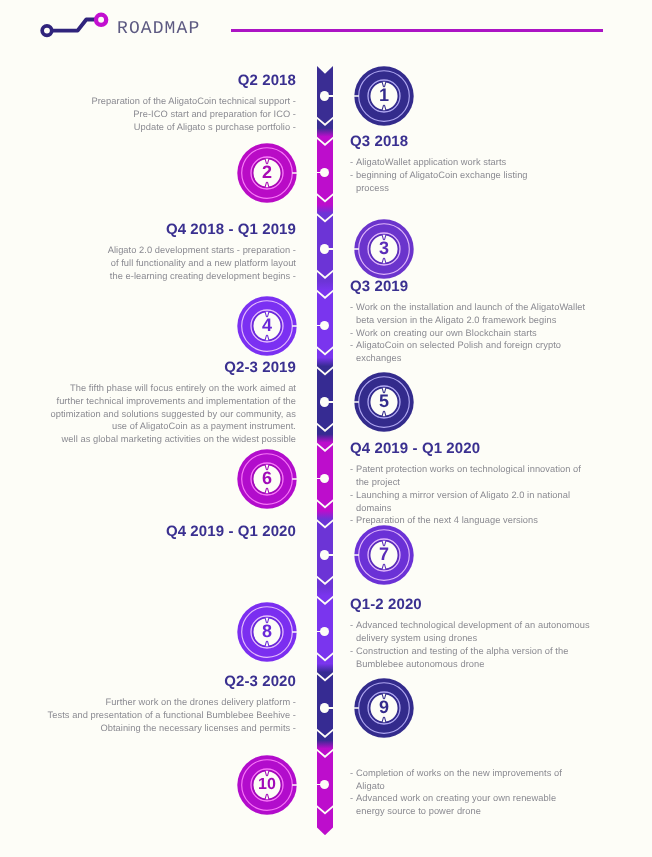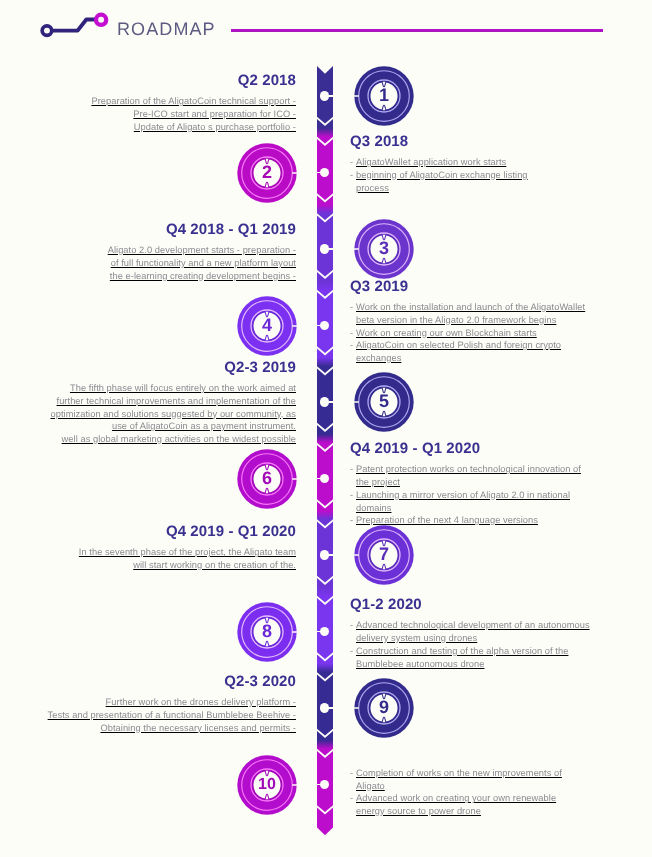--- a/index.html
+++ b/index.html
@@ -4,38 +4,38 @@
 <title>Roadmap</title>
 <style>
   html,body{margin:0;padding:0;}
   body{width:652px;height:857px;background:#fdfdf7;overflow:hidden;
        font-family:"Liberation Sans",sans-serif;-webkit-font-smoothing:antialiased;text-rendering:geometricPrecision;}
   .page{position:relative;width:652px;height:857px;}
 
   
   .hdr-logo{position:absolute;left:37px;top:5px;width:74px;height:40px;}
   .hdr-title{position:absolute;left:117px;top:20px;font-size:18px;line-height:18px;letter-spacing:1.1px;
-             color:#5d5a82;font-weight:400;}
+             color:#5d5a82;font-weight:400;font-family:Liberation Mono, monospace;}
   .hdr-rule{position:absolute;left:231px;top:28.6px;width:372px;height:3.2px;background:#ac14c4;}
 
   
   .spine{position:absolute;left:317px;top:60px;}
   .spine svg{display:block;}
   .dot{position:absolute;width:9.4px;height:9.4px;border-radius:50%;background:#fdfdf7;}
   .conn{position:absolute;height:1.6px;background:#fdfdf7;}
 
   
   .badge{position:absolute;width:62px;height:62px;}
   .badge svg{display:block;}
 
   
   .blk{position:absolute;}
   .blk .tt{font-weight:700;font-size:15px;line-height:15px;letter-spacing:.1px;
            color:#3a3090;white-space:nowrap;}
-  .blk .body{margin-top:7.5px;text-decoration:underline;}
+  .blk .body{margin-top:7.5px;}
   .blk .ln{font-size:9.3px;color:#8a8a91;line-height:12.7px;white-space:nowrap;letter-spacing:.05px;}
   .blk.L{text-align:right;}
   .bul{font-size:9.3px;color:#8a8a91;line-height:12.7px;white-space:nowrap;letter-spacing:.05px;
        position:relative;padding-left:6px;}
   .bul .bd{position:absolute;left:0;top:0;}
 </style>
 </head>
 <body>
 
 <div class="page">
@@ -288,24 +288,20 @@
           <path d="M29.1 16.82678582677874 L30.45 21.7 M32.9 16.82678582677874 L31.55 21.7" stroke="#6a28d8" stroke-width="1.05" fill="none" stroke-linecap="round"></path>
           <path d="M29.1 45.17321417322126 L30.45 40.3 M32.9 45.17321417322126 L31.55 40.3" stroke="#6a28d8" stroke-width="1.05" fill="none" stroke-linecap="round"></path>
           <text x="31" y="35.77" text-anchor="middle" font-family="Liberation Sans, sans-serif" font-weight="700" font-size="18" fill="#6a28d8">8</text>
           <rect x="56.2" y="30.25" width="5.3" height="1.5" fill="#fdfdf7"></rect>
         </svg>
       </div>
       <div class="dot" style="left:320.1px;top:626.8px;"></div>
       <div class="conn" style="left:316px;top:630.7px;width:6px;"></div>
       <div class="blk L" style="right:356px;top:523.9px;">
         <div class="tt">Q4 2019 - Q1 2020</div>
-        <div class="body">
-          <div class="ln">In the seventh phase of the project, the Aligato team</div>
-          <div class="ln">will start working on the creation of the.</div>
-        </div>
       </div>
       <div class="badge" style="left:352.5px;top:677px;">
         <svg width="62" height="62" viewBox="0 0 62 62">
           <circle cx="31" cy="31" r="29.7" fill="#332b8c"></circle>
           <circle cx="31" cy="31" r="25.3" fill="none" stroke="#b0a8f2" stroke-width="1.15"></circle>
           <circle cx="31" cy="31" r="16" fill="none" stroke="#b0a8f2" stroke-width="1.3"></circle>
           <circle cx="31" cy="31" r="14.3" fill="#fdfdf7"></circle>
           <path d="M32.9 16.82678582677874 A14.3 14.3 0 0 1 32.9 45.17321417322126" fill="none" stroke="#332b8c" stroke-width="1.5"></path>
           <path d="M29.1 16.82678582677874 A14.3 14.3 0 0 0 29.1 45.17321417322126" fill="none" stroke="#332b8c" stroke-width="1.5"></path>
           <path d="M29.1 16.82678582677874 L30.45 21.7 M32.9 16.82678582677874 L31.55 21.7" stroke="#332b8c" stroke-width="1.05" fill="none" stroke-linecap="round"></path>

